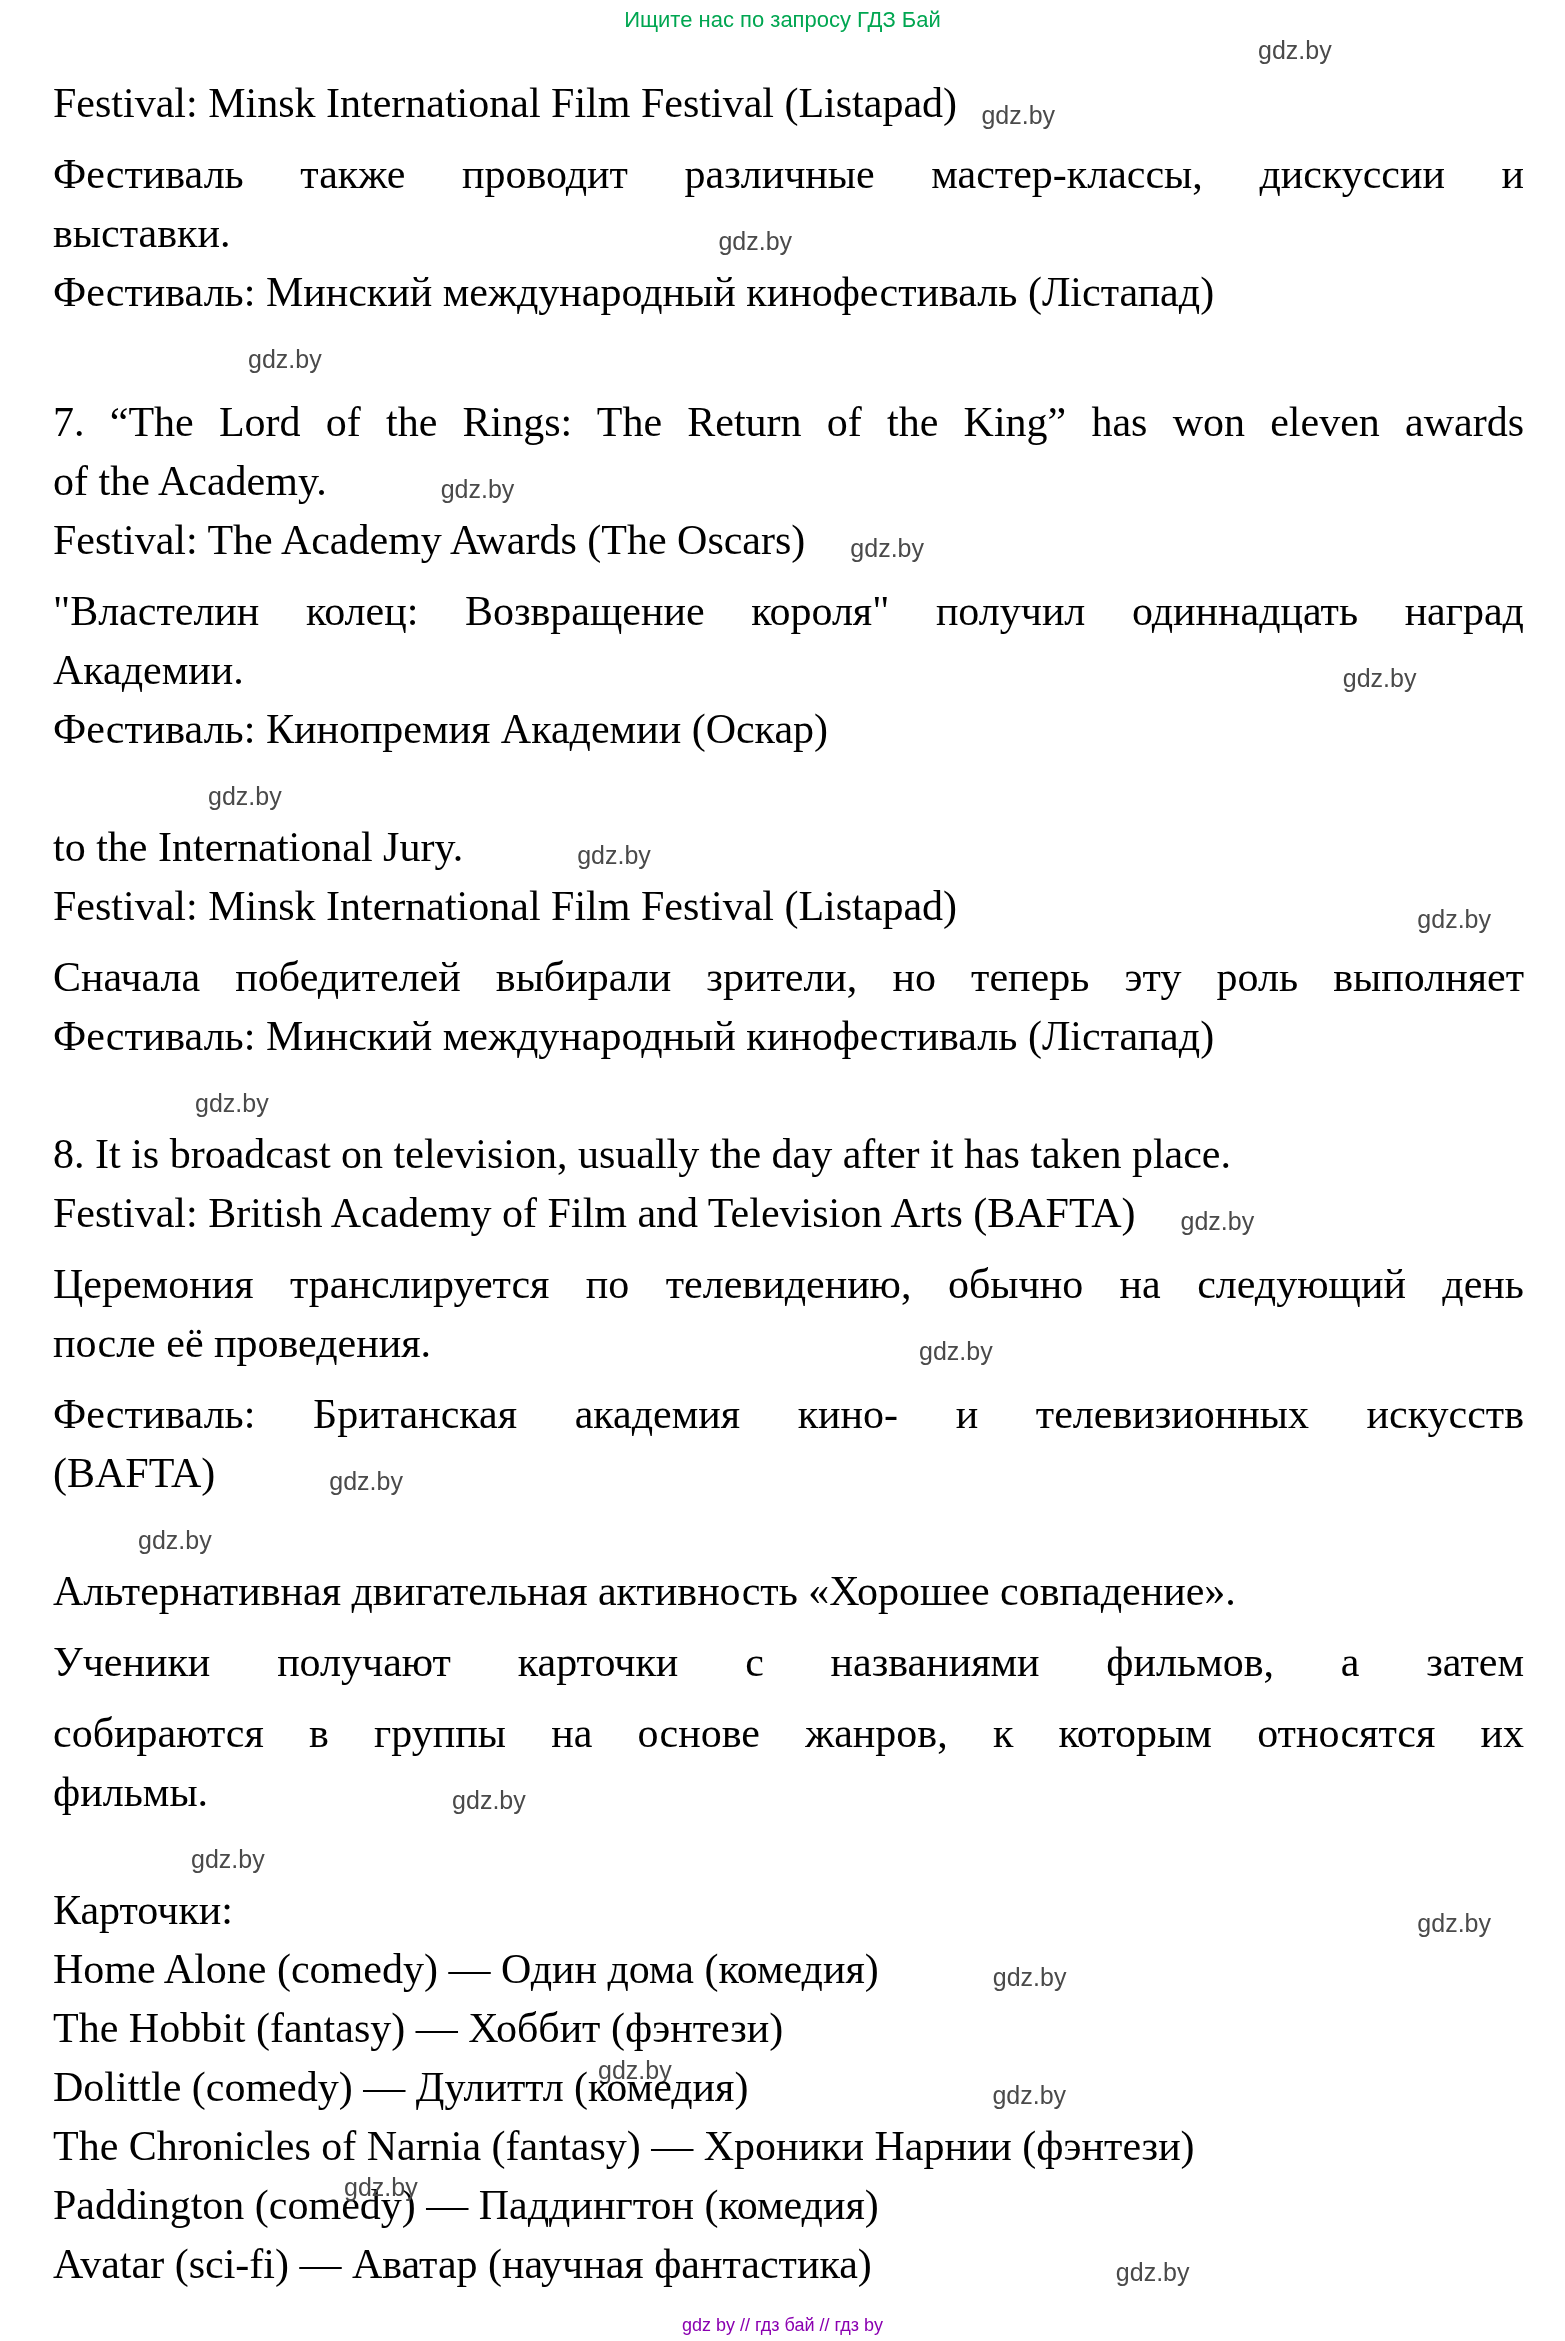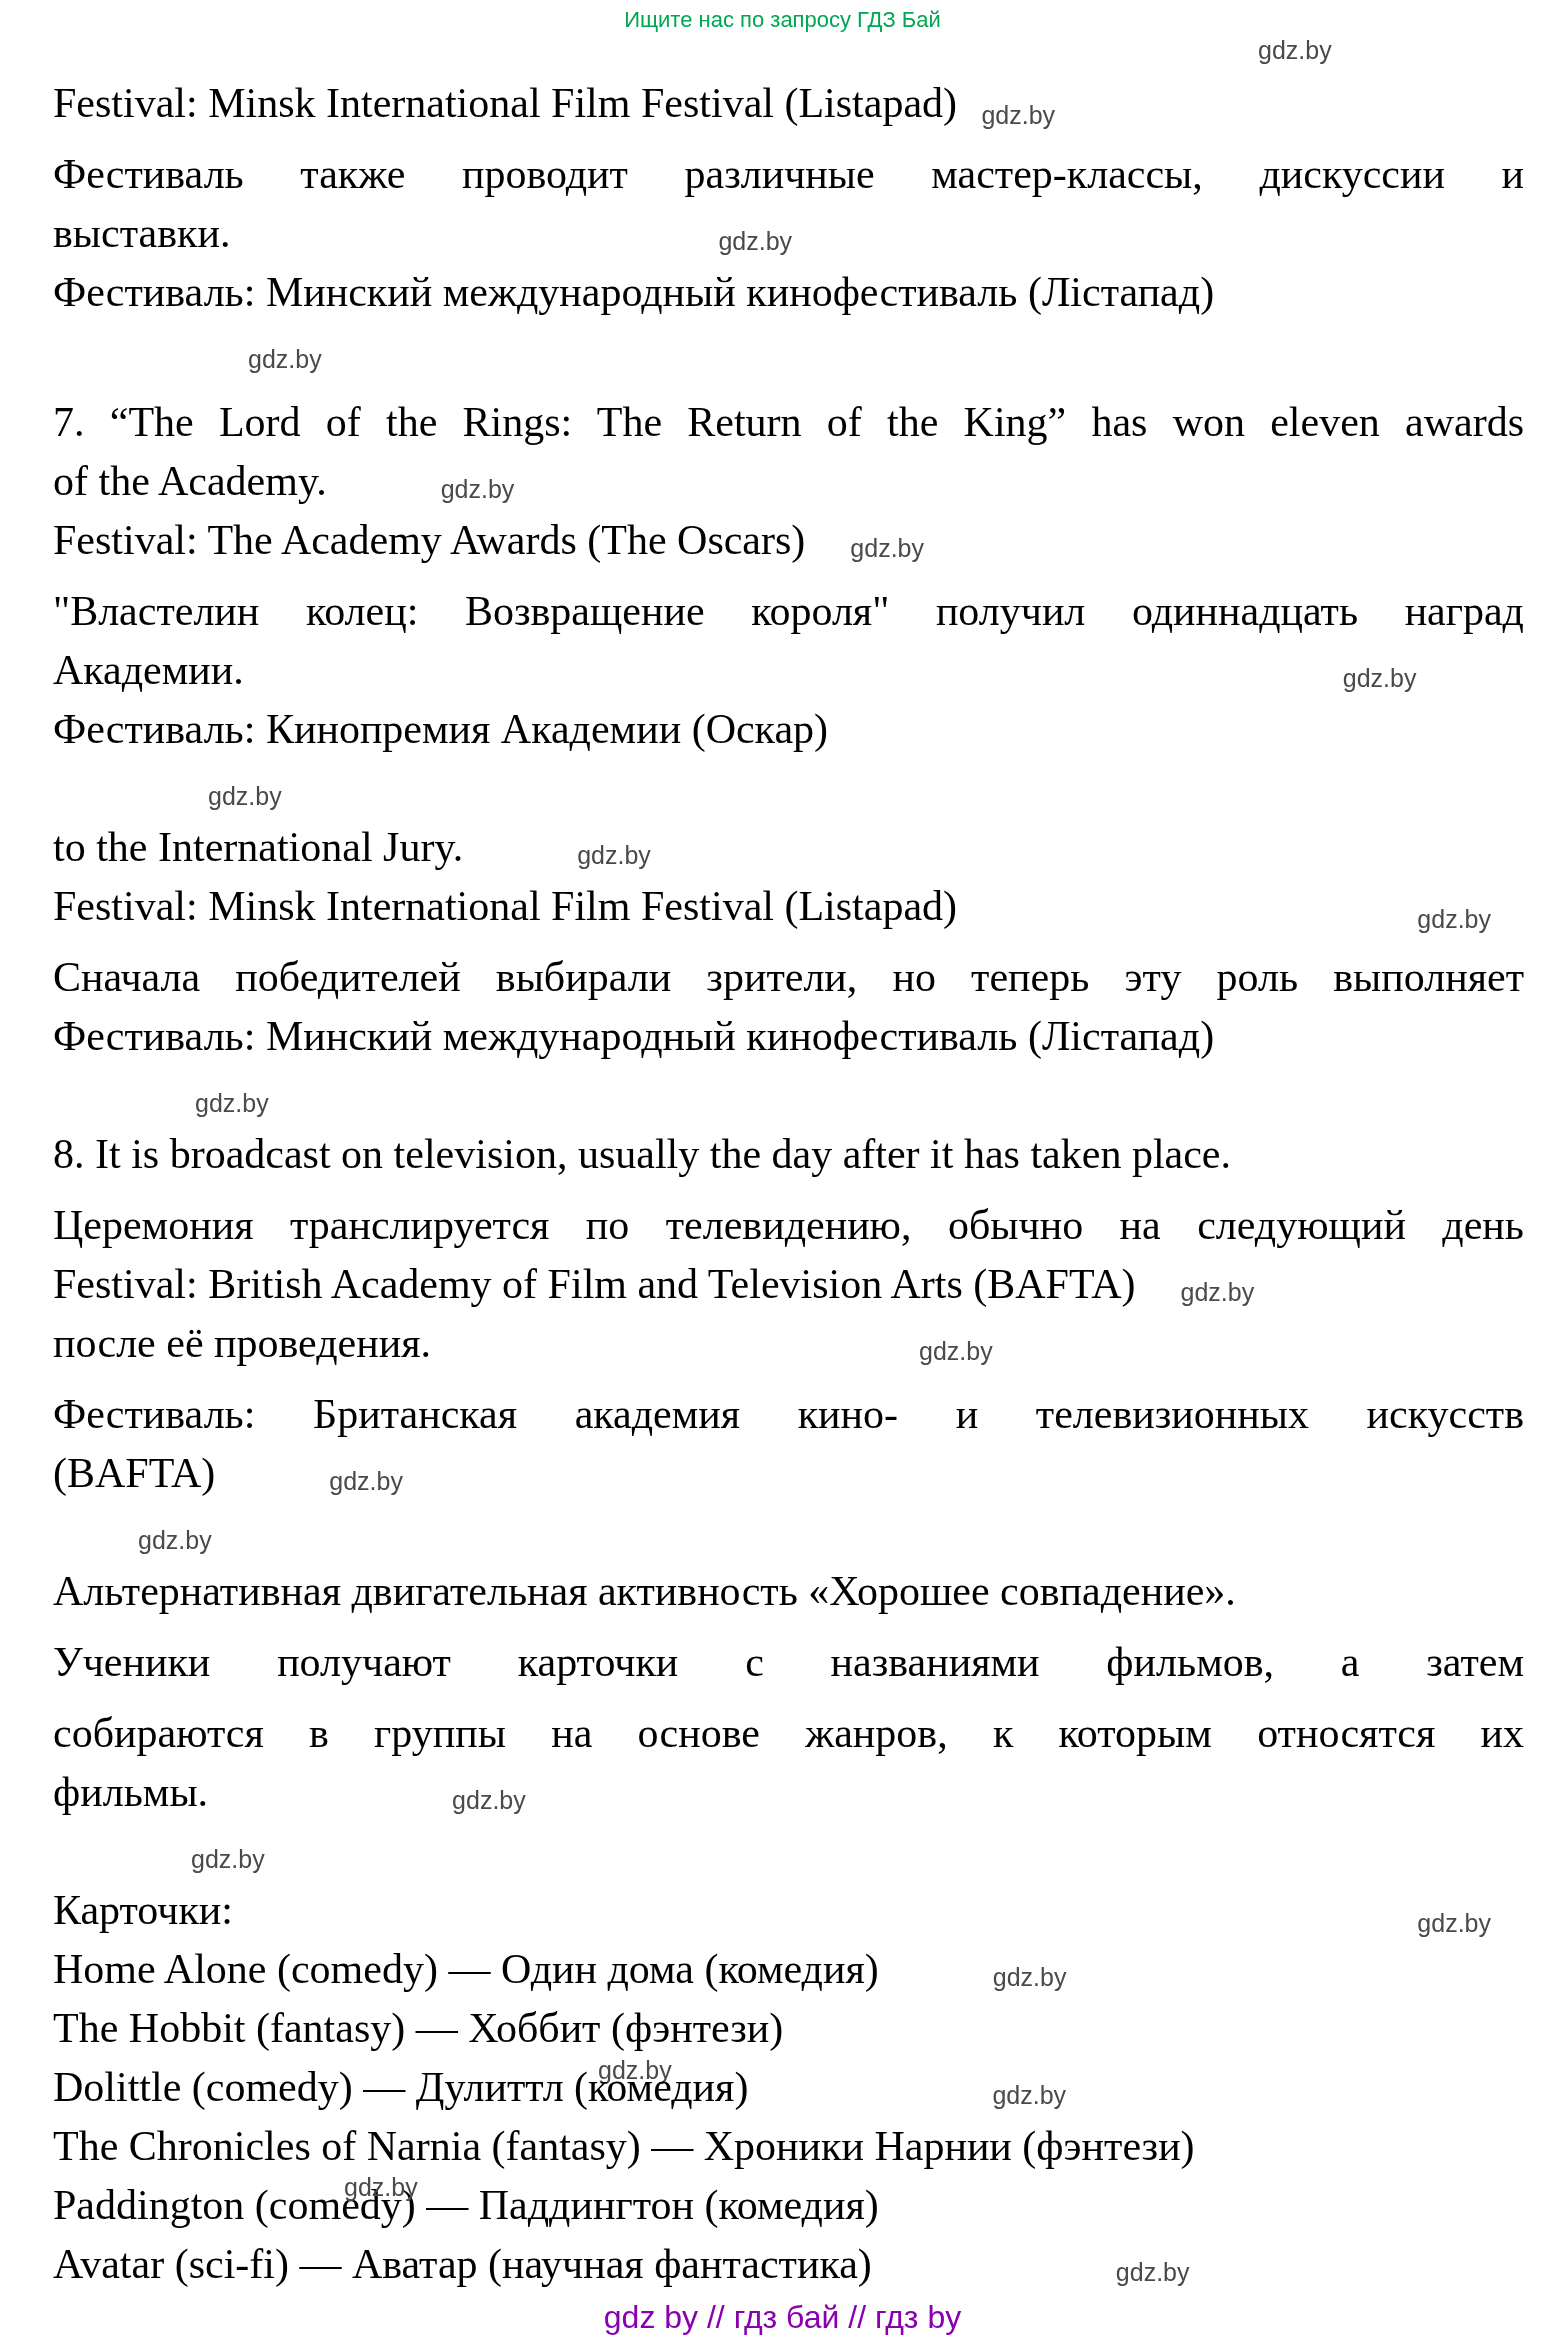--- a/index.html
+++ b/index.html
@@ -20,21 +20,21 @@
     font-size:22px;
     color:#00a651;
   }
 
   .promo-bottom {
     position:absolute;
     left:0; bottom:6.5px;
     width:100%;
     text-align:center;
     font-family:"Liberation Sans", sans-serif;
-    font-size:32px;
+    font-size:18px;
     color:#8a00b0;
   }
 
   .content {
     padding:28px 41px 0 53px;
     font-size:42px;
   }
 
   .ln {
     position:relative;
@@ -112,23 +112,23 @@
 
   <div class="ln just"><span>Сначала победителей выбирали зрители, но теперь эту роль выполняет</span></div>
 
 
   <div class="ln"><span>Фестиваль: Минский международный кинофестиваль (Лістапад)</span></div>
 
   <div class="ln"><span class="wm ind-175">gdz.by</span></div>
 
   <div class="ln"><span>8. It is broadcast on television, usually the day after it has taken place.</span></div>
 
+  <div class="ln"><span>Festival: British Academy of Film and Television Arts (BAFTA)</span><span class="wm gap-xs">gdz.by</span></div>
+
   <div class="ln just"><span>Церемония транслируется по телевидению, обычно на следующий день</span></div>
-
-  <div class="ln"><span>Festival: British Academy of Film and Television Arts (BAFTA)</span><span class="wm gap-xs">gdz.by</span></div>
 
   <div class="ln"><span>после её проведения.</span><span class="wm gap-lg">gdz.by</span></div>
 
   <div class="ln just"><span>Фестиваль: Британская академия кино- и телевизионных искусств</span></div>
 
   <div class="ln"><span>(BAFTA)</span><span class="wm gap-sm">gdz.by</span></div>
 
   <div class="ln"><span class="wm ind-105">gdz.by</span></div>
 
   <div class="ln"><span>Альтернативная двигательная активность «Хорошее совпадение».</span></div>

